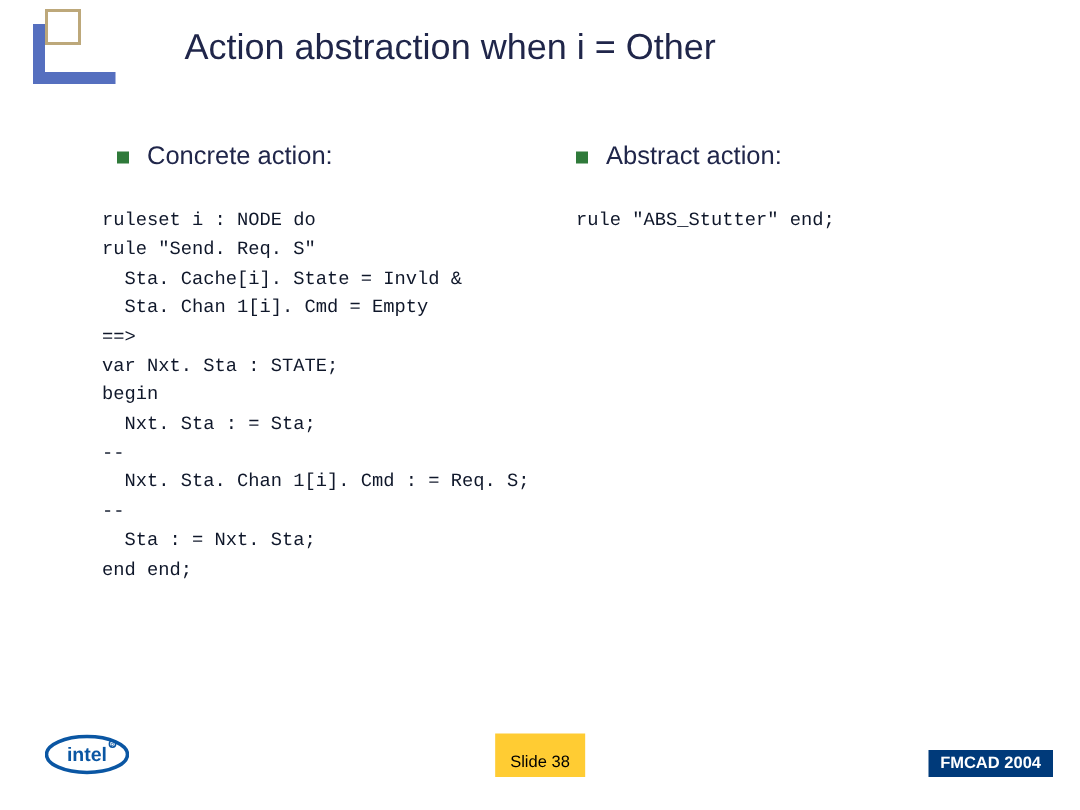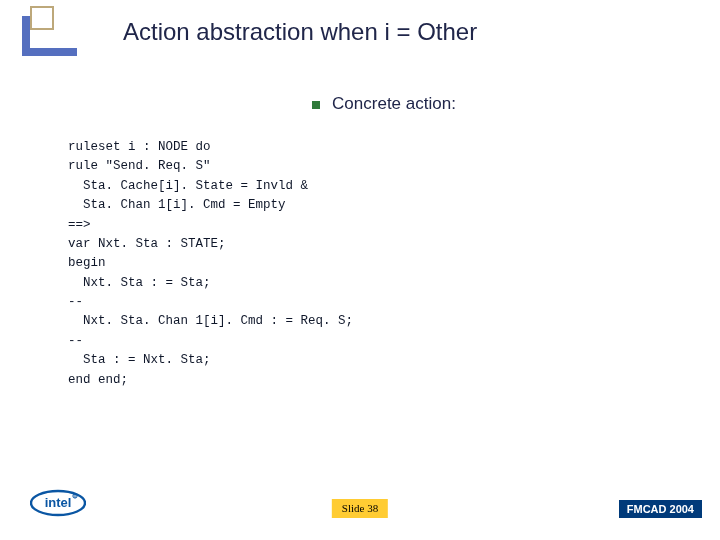--- a/index.html
+++ b/index.html
@@ -68,21 +68,20 @@
   }
   .col-right {
     margin-left: 0px;
   }
 
   .heading-row {
     display: flex;
     align-items: flex-start;
     gap: 12px;
     margin-bottom: 24px;
-    justify-content: center;
   }
   .bullet {
     width: 8px;
     height: 8px;
     background: #2f7a3a;
     margin-top: 7px;
     flex: 0 0 8px;
   }
   .heading-text {
     font-family: "Comic Sans MS", "Comic Sans", cursive, sans-serif;
@@ -98,22 +97,22 @@
     white-space: pre;
   }
   .col-left .code { margin-left: -10px; }
 
   .slide-badge {
     position: absolute;
     left: 50%;
     transform: translateX(-50%);
     bottom: 22px;
     background: #ffcc33;
-    padding: 3px 10px 4px 10px;
-    font-family: Liberation Serif, serif;
+    padding: 13px 10px 4px 10px;
+    font-family: Liberation Sans, sans-serif;
     font-size: 11px;
     color: #000;
   }
 
   .brand {
     position: absolute;
     left: 30px;
     bottom: 22px;
     width: 56px;
     height: 30px;
@@ -159,20 +158,27 @@
 var Nxt. Sta : STATE;
 begin
   Nxt. Sta : = Sta;
 --
   Nxt. Sta. Chan 1[i]. Cmd : = Req. S;
 --
   Sta : = Nxt. Sta;
 end end;</div>
   </div>
 
+  <div class="col col-right">
+    <div class="heading-row">
+      <div class="bullet"></div>
+      <div class="heading-text">Abstract action:</div>
+    </div>
+    <div class="code">rule "ABS_Stutter" end;</div>
+  </div>
 </div>
 
 <div class="brand">
   <svg viewBox="0 0 56 30" width="56" height="30">
     <ellipse cx="28" cy="15" rx="27" ry="12" fill="none" stroke="#0a56a3" stroke-width="2.4"></ellipse>
     <text x="28" y="19" text-anchor="middle" font-family="Arial, Helvetica, sans-serif" font-size="13" font-weight="bold" fill="#0a56a3">intel</text>
     <circle cx="45" cy="8" r="2.1" fill="none" stroke="#0a56a3" stroke-width="1"></circle>
     <text x="45" y="10" text-anchor="middle" font-family="Arial" font-size="3.6" fill="#0a56a3">R</text>
   </svg>
 </div>

